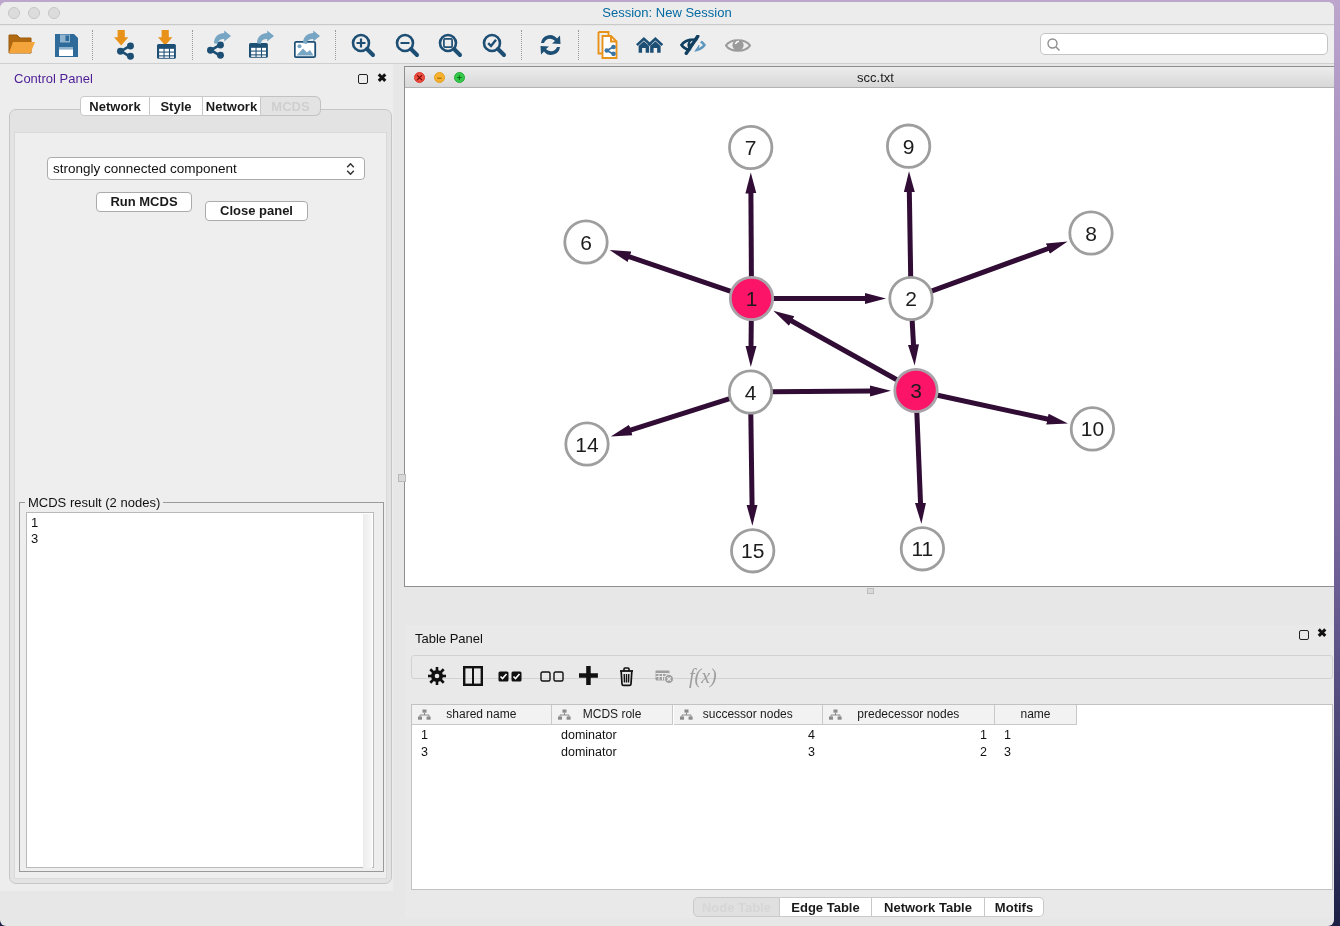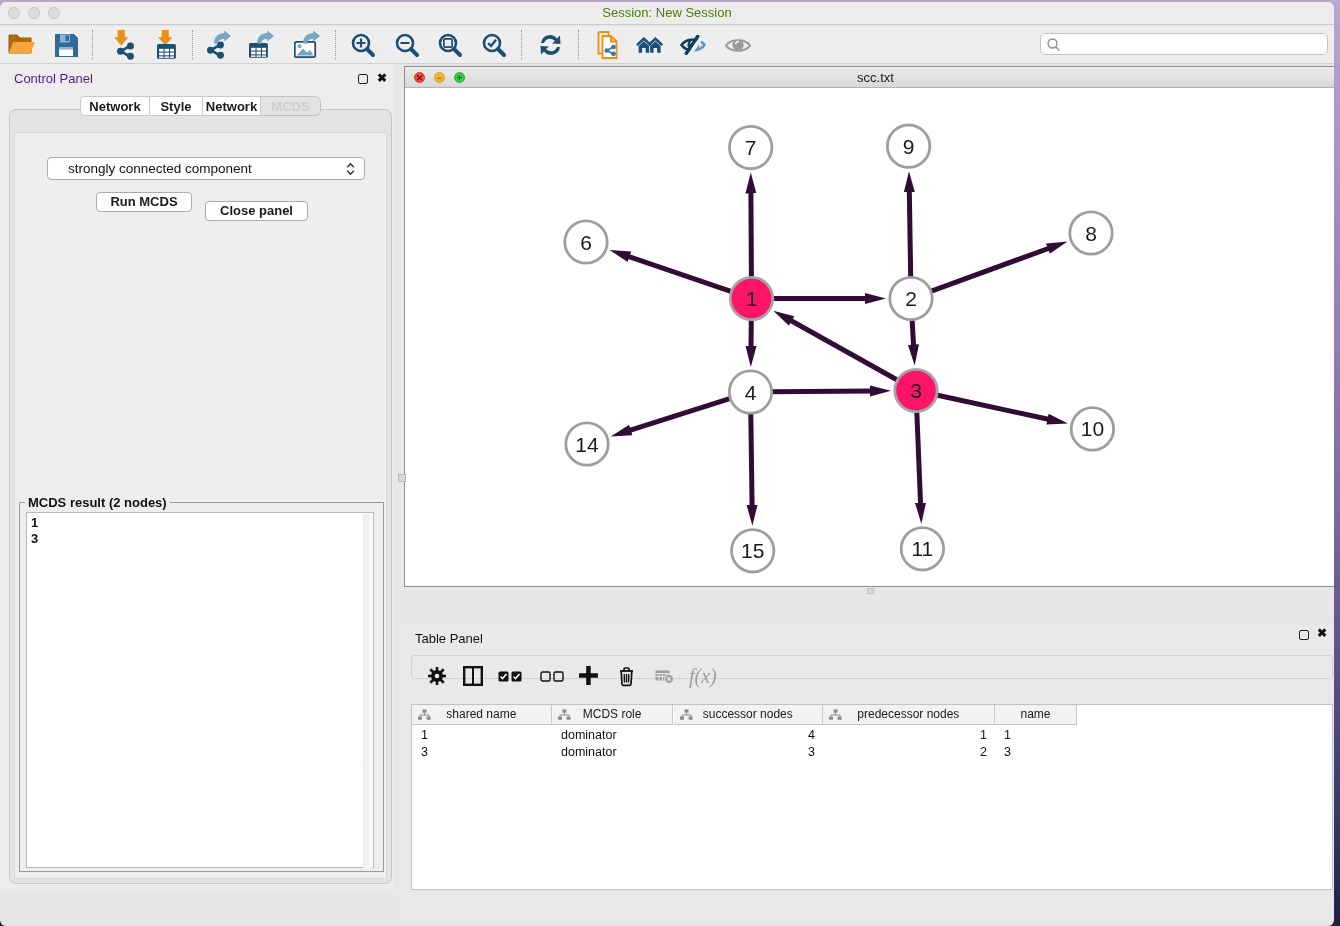--- a/index.html
+++ b/index.html
@@ -7,21 +7,21 @@
 body { font-family:"Liberation Sans", sans-serif;
   background:linear-gradient(180deg,#bca6cd 0%,#a188bd 25%,#7c6aa0 55%,#4a4676 80%,#1d2145 100%); }
 #app { position:absolute; left:0; top:2px; width:1334px; height:924px;
   background:#e7e7e7; border-radius:6px 6px 6px 6px; overflow:hidden; }
 
 #titlebar { position:absolute; left:0; top:0; width:100%; height:23px; background:#ececec;
   border-bottom:1px solid #c9c9c9; border-radius:6px 6px 0 0; }
 .tl { position:absolute; top:5px; width:12px; height:12px; border-radius:50%;
   background:#dcdcdc; border:1px solid #c6c6c6; }
 #title-text { position:absolute; top:3px; left:0; width:1334px; text-align:center;
-  font-size:13px; color:#4d7c0f; }
+  font-size:13px; color:#0369a1; }
 
 #toolbar { position:absolute; left:0; top:24px; width:1334px; height:38px; background:#eeeeee;
   border-bottom:1px solid #cfcfcf; }
 .tbi { position:absolute; top:0; height:38px; display:flex; align-items:center; justify-content:center; }
 .tbsep { position:absolute; top:4px; height:30px; width:0;
   border-left:1px dotted #9a9a9a; }
 #searchbox { position:absolute; left:1040px; top:7px; width:288px; height:22px; background:#fff;
   border:1px solid #c4c4c4; border-radius:5px; }
 
 #cpanel { position:absolute; left:0; top:62px; width:393px; height:827px; background:#ededed; }
@@ -34,25 +34,25 @@
 .cptab.first { border-left:1px solid #c9c9c9; border-radius:4px 0 0 4px; }
 .cptab.sel { background:#e3e3e3; color:#cfcfcf; border-radius:0 6px 6px 0; border-color:#c2c2c2; }
 #cpbox { position:absolute; left:9px; top:45px; width:383px; height:775px;
   background:#e3e3e3; border:1px solid #c6c6c6; border-radius:7px; }
 #cpinner { position:absolute; left:4px; top:22px; width:373px; height:747px;
   background:#eeeeee; border:1px solid #d9d9d9; }
 #optlabel { position:absolute; left:0; top:4px; width:100%; text-align:center;
   font-size:13.5px; color:#1a1a1a; }
 #dropdown { position:absolute; left:32px; top:24px; width:318px; height:23px; background:#fff;
   border:1px solid #ababab; border-radius:4px; font-size:13.5px; color:#111;
-  line-height:21px; padding-left:20px; }
+  line-height:21px; padding-left:5px; }
 .btn { position:absolute; height:20px; background:#fff; border:1px solid #ababab; border-radius:4px;
   font-size:13px; font-weight:bold; color:#1a1a1a; text-align:center; line-height:18px; }
 #fieldset { position:absolute; left:4px; top:369px; width:365px; height:370px;
-  border:1px solid #9a9a9a;font-weight:bold; }
+  border:1px solid #9a9a9a; }
 #fslegend { position:absolute; left:5px; top:-8px; background:#eeeeee; padding:0 3px;
   font-size:13px; color:#111; }
 #fstext { position:absolute; left:6px; top:9px; width:348px; height:356px; background:#fff;
   border:1px solid #b9b9b9; font-size:13px; color:#111; line-height:16px; padding:2px 0 0 4px; }
 #fsscroll { position:absolute; right:1px; top:1px; width:9px; height:354px;
   background:linear-gradient(90deg,#ececec,#f8f8f8); }
 
 #netwin { position:absolute; left:404px; top:64px; width:931px; height:521px;
   border:1px solid #8e8e8e; background:#fff; }
 #nettitle { position:absolute; left:0; top:0; width:100%; height:21px;
@@ -492,17 +492,23 @@
         <div class="td" style="left:149px; top:22px;">dominator</div>
         <div class="td" style="left:261px; top:22px; width:142px; text-align:right;">4</div>
         <div class="td" style="left:411px; top:22px; width:164px; text-align:right;">1</div>
         <div class="td" style="left:592px; top:22px;">1</div>
         <div class="td" style="left:9px; top:39px;">3</div>
         <div class="td" style="left:149px; top:39px;">dominator</div>
         <div class="td" style="left:261px; top:39px; width:142px; text-align:right;">3</div>
         <div class="td" style="left:411px; top:39px; width:164px; text-align:right;">2</div>
         <div class="td" style="left:592px; top:39px;">3</div>
       </div>
+    <div id="ttabs">
+      <div class="ttab first sel" style="width:87px;">Node Table</div>
+        <div class="ttab" style="width:92px;">Edge Table</div>
+        <div class="ttab" style="width:113px;">Network Table</div>
+        <div class="ttab last" style="width:59px;">Motifs</div>
+    </div>
   </div>
 
   <div style="position:absolute; left:398px; top:472px; width:8px; height:8px; background:#d8d8d8; border:1px solid #b8b8b8;"></div>
   <div style="position:absolute; left:867px; top:586px; width:7px; height:6px; background:#d9d9d9; border:1px solid #bdbdbd;"></div>
 </div>
 
 </body></html>

